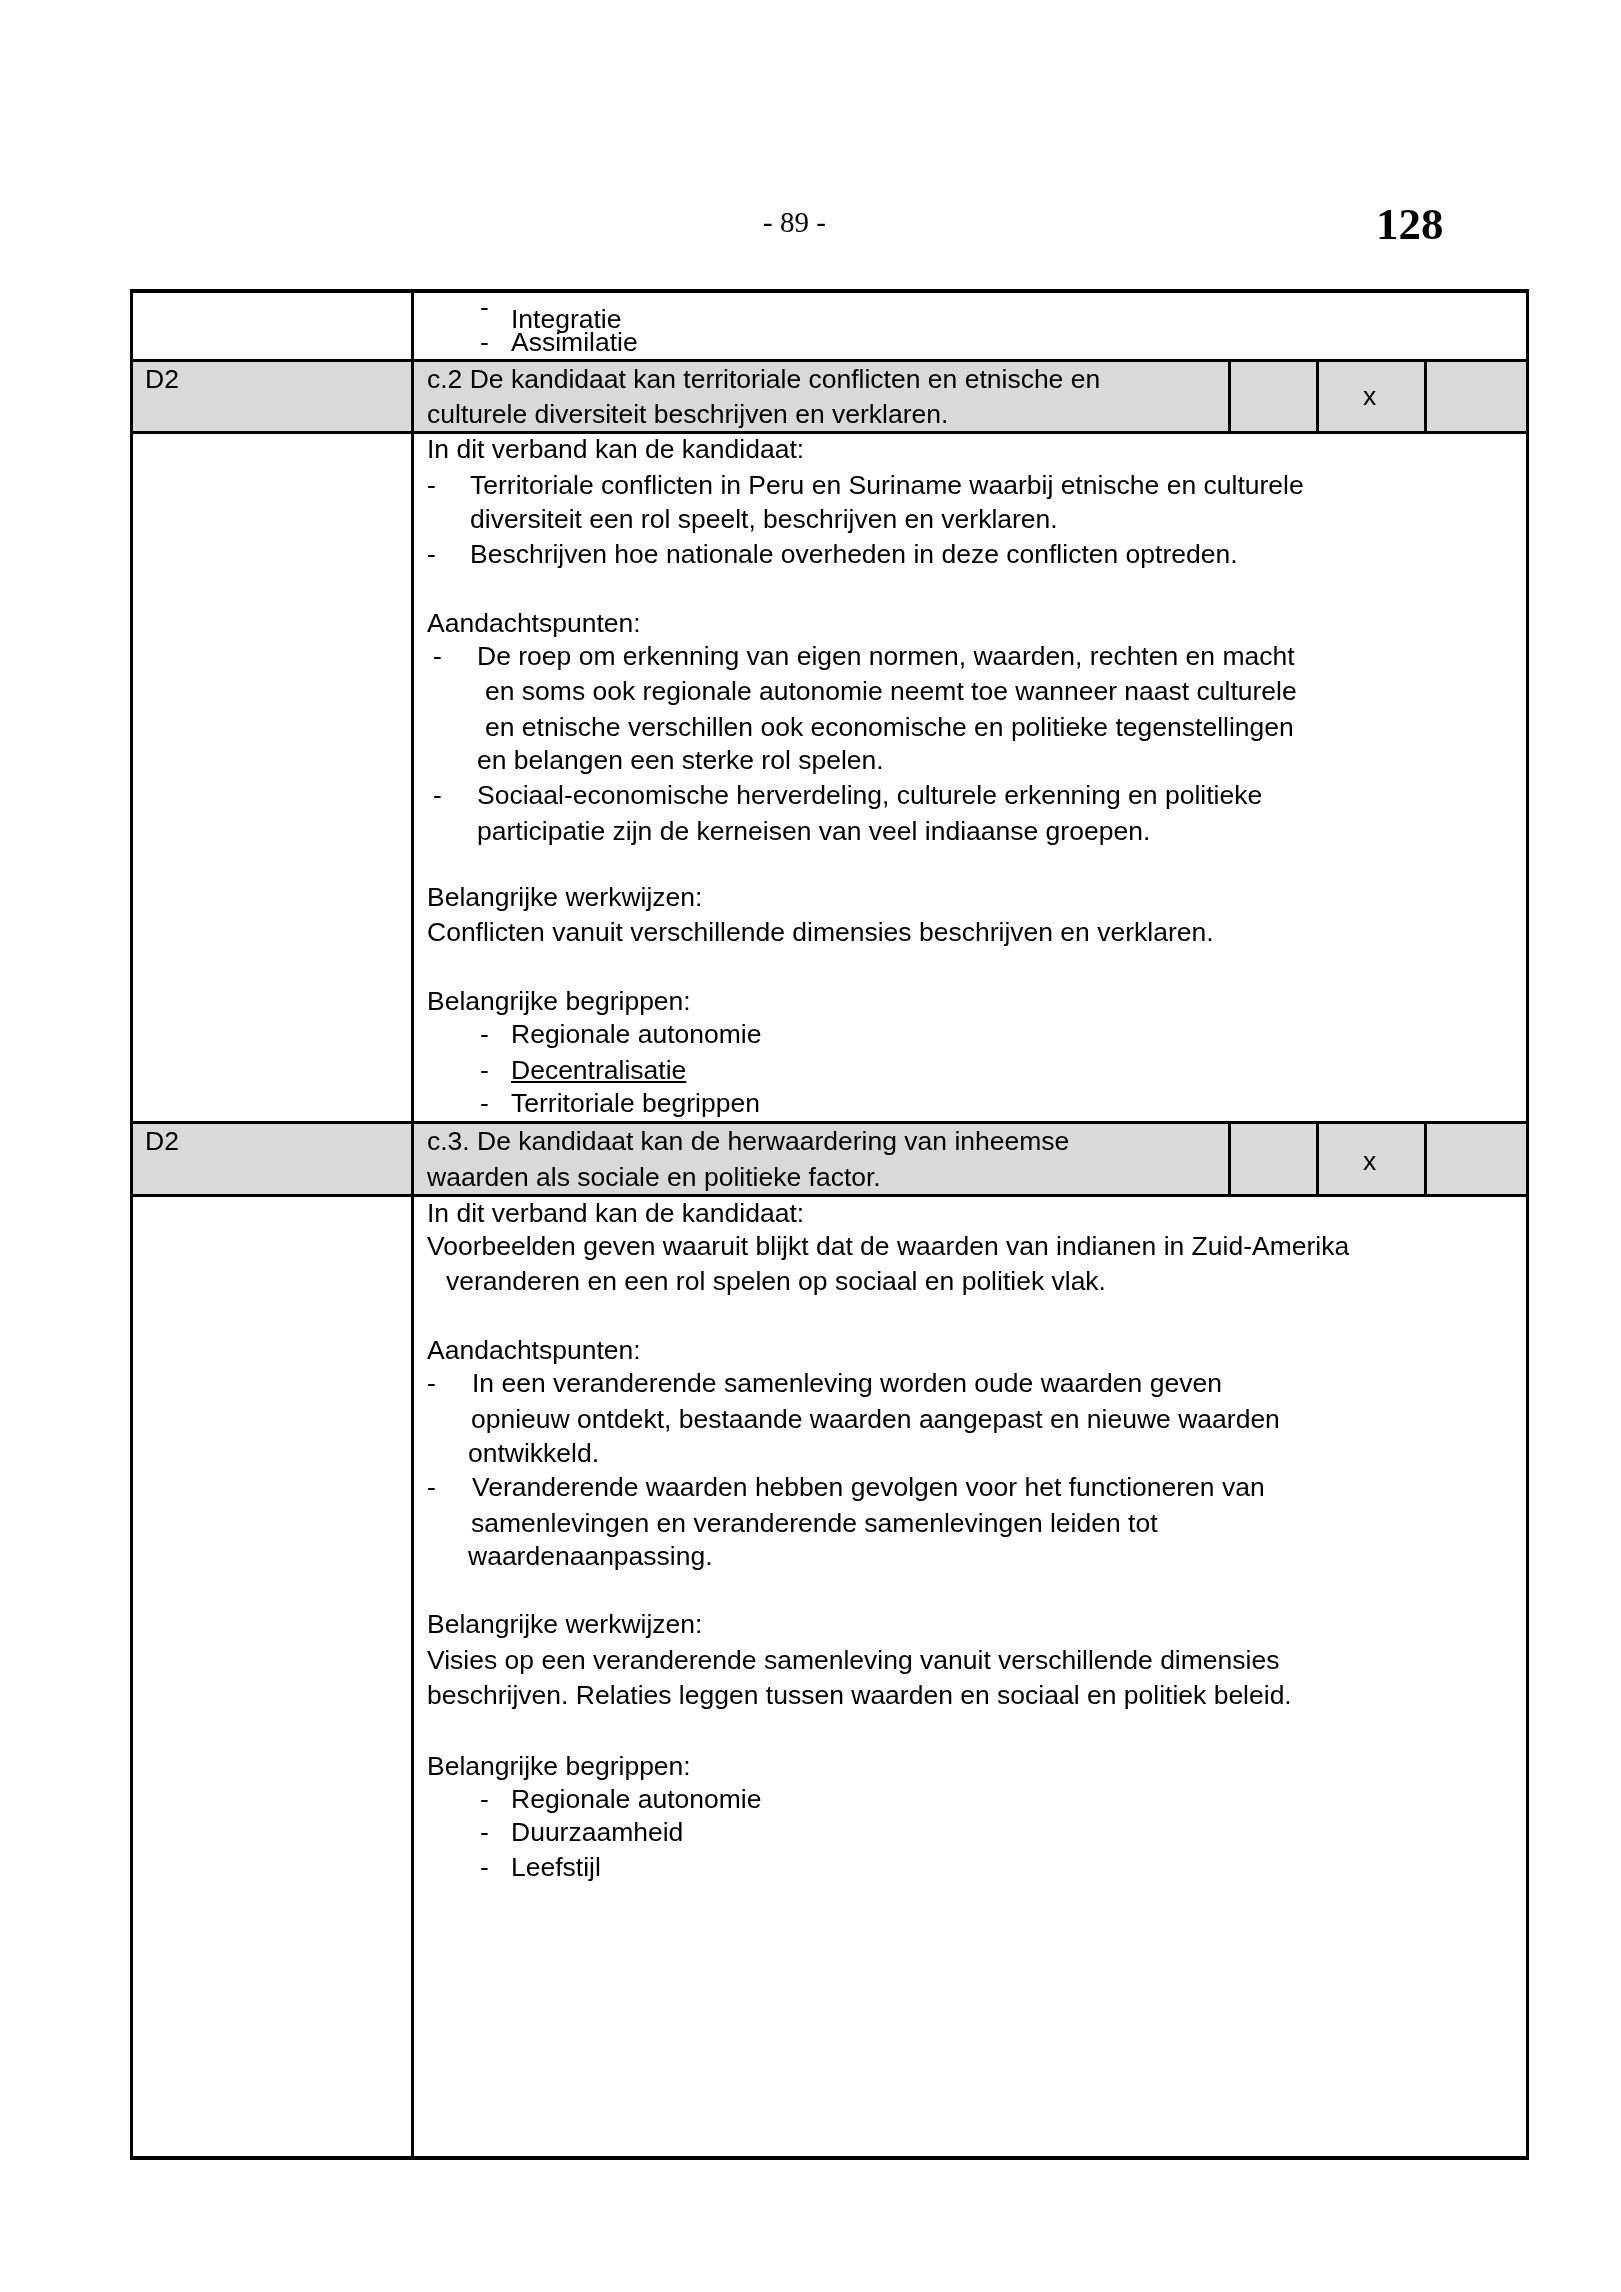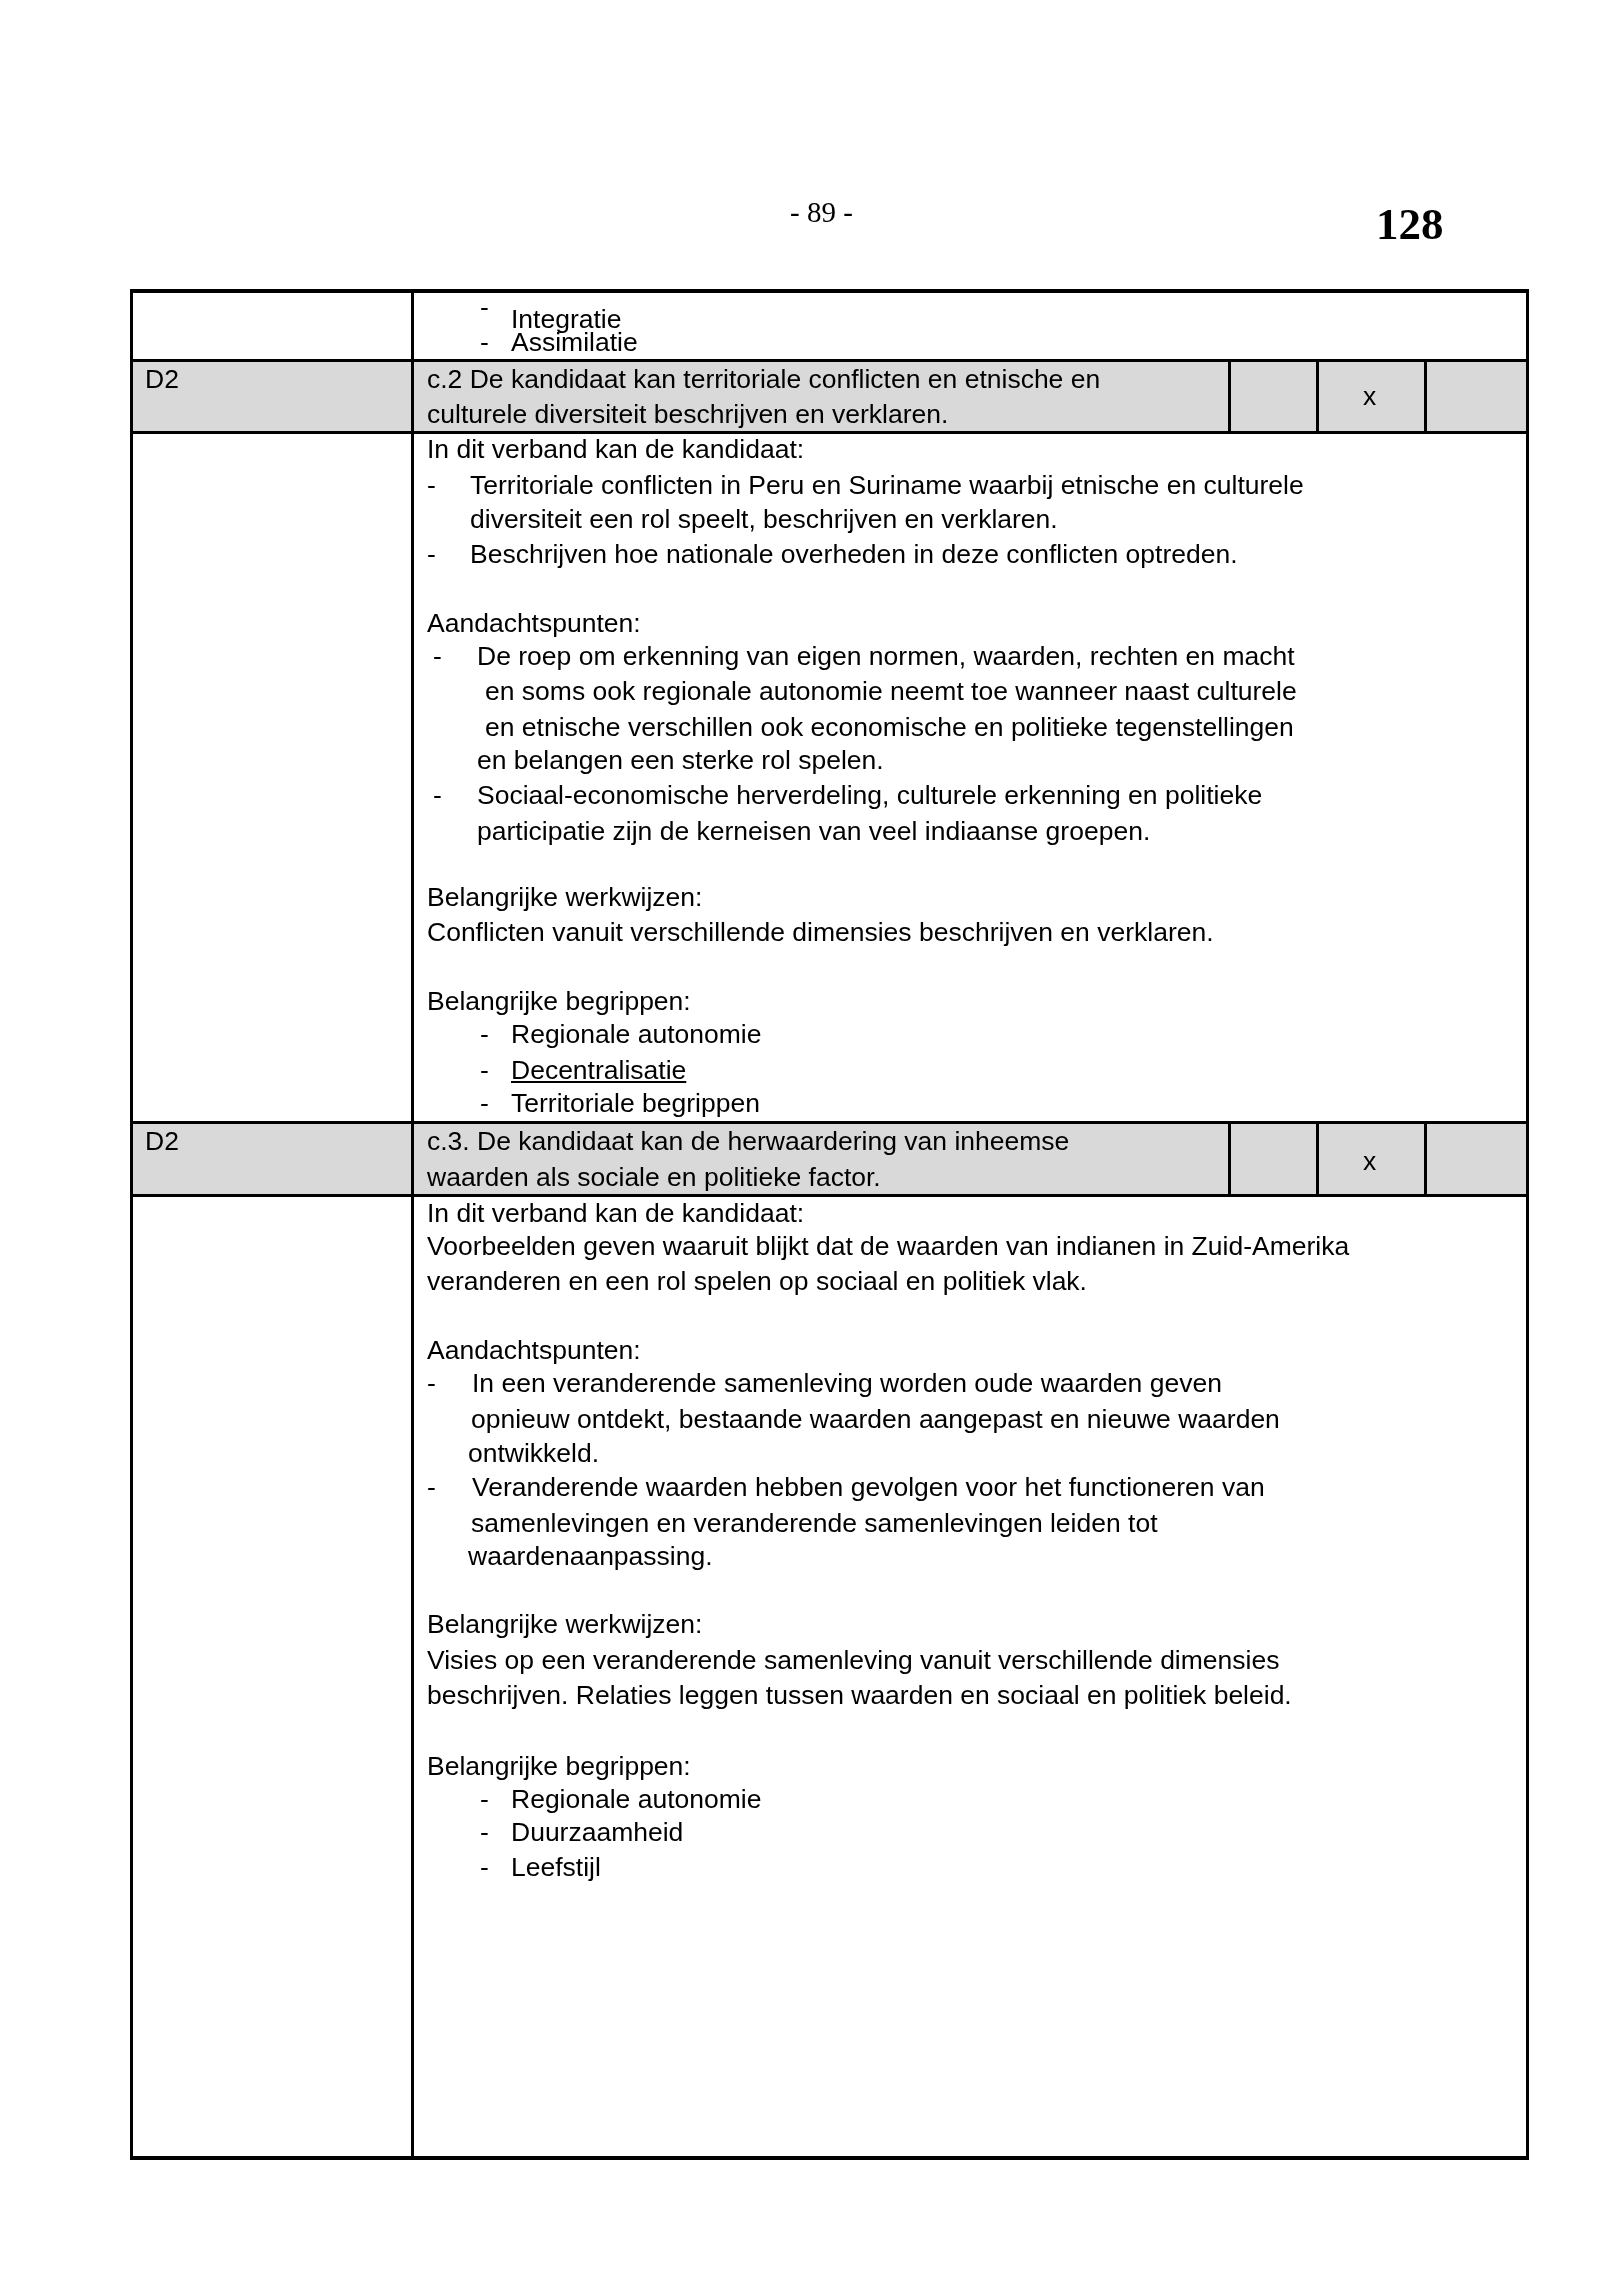--- a/index.html
+++ b/index.html
@@ -9,21 +9,21 @@
   .page-num { font-family: "Liberation Serif", serif; font-size: 29px; line-height: 35px; }
   .page-code { font-family: "Liberation Serif", serif; font-size: 45px; font-weight: bold; line-height: 49px; }
   .hline { position: absolute; height: 2.9px; background: #000; }
   .vline { position: absolute; width: 2.9px; background: #000; }
   .shade { position: absolute; background: #d9d9d9; }
   .ln { position: absolute; font-size: 26.5px; line-height: 35px; white-space: pre; }
 </style>
 </head>
 <body>
 
-<div class="abs page-num" style="left:763px; top:195px;margin-left:27px;">- 89 -</div>
+<div class="abs page-num" style="left:763px; top:205px;">- 89 -</div>
 <div class="abs page-code" style="left:1376px; top:200px;">128</div>
 
 <div>
 
   <div class="shade" style="left:131px; top:361px; width:1396px; height:72px;"></div>
   <div class="shade" style="left:131px; top:1123px; width:1396px; height:72px;"></div>
 
   <div class="hline" style="left:130px; top:289px; width:1399px; height:3.9px;"></div>
   <div class="hline" style="left:130px; top:359px; width:1399px;"></div>
   <div class="hline" style="left:130px; top:431px; width:1399px;"></div>
@@ -89,21 +89,21 @@
   <div>
     <span class="ln" style="left:145px; top:1124px;">D2</span>
     <span class="ln" style="left:427px; top:1124px;">c.3. De kandidaat kan de herwaardering van inheemse</span>
     <span class="ln" style="left:427px; top:1160px;">waarden als sociale en politieke factor.</span>
     <span class="ln" style="left:1363px; top:1144px;">x</span>
   </div>
 
   <div>
     <span class="ln" style="left:427px; top:1196px;">In dit verband kan de kandidaat:</span>
     <span class="ln" style="left:427px; top:1229px;">Voorbeelden geven waaruit blijkt dat de waarden van indianen in Zuid-Amerika</span>
-    <span class="ln" style="left:427px; top:1264px;">veranderen en een rol spelen op sociaal en politiek vlak.</span>
+    <span class="ln" style="left:446px; top:1264px;">veranderen en een rol spelen op sociaal en politiek vlak.</span>
 
     <span class="ln" style="left:427px; top:1333px;">Aandachtspunten:</span>
     <span class="ln" style="left:427px; top:1366px;">-</span>
     <span class="ln" style="left:472px; top:1366px;">In een veranderende samenleving worden oude waarden geven</span>
     <span class="ln" style="left:471px; top:1402px;">opnieuw ontdekt, bestaande waarden aangepast en nieuwe waarden</span>
     <span class="ln" style="left:468px; top:1436px;">ontwikkeld.</span>
     <span class="ln" style="left:427px; top:1470px;">-</span>
     <span class="ln" style="left:472px; top:1470px;">Veranderende waarden hebben gevolgen voor het functioneren van</span>
     <span class="ln" style="left:471px; top:1506px;">samenlevingen en veranderende samenlevingen leiden tot</span>
     <span class="ln" style="left:468px; top:1539px;">waardenaanpassing.</span>

